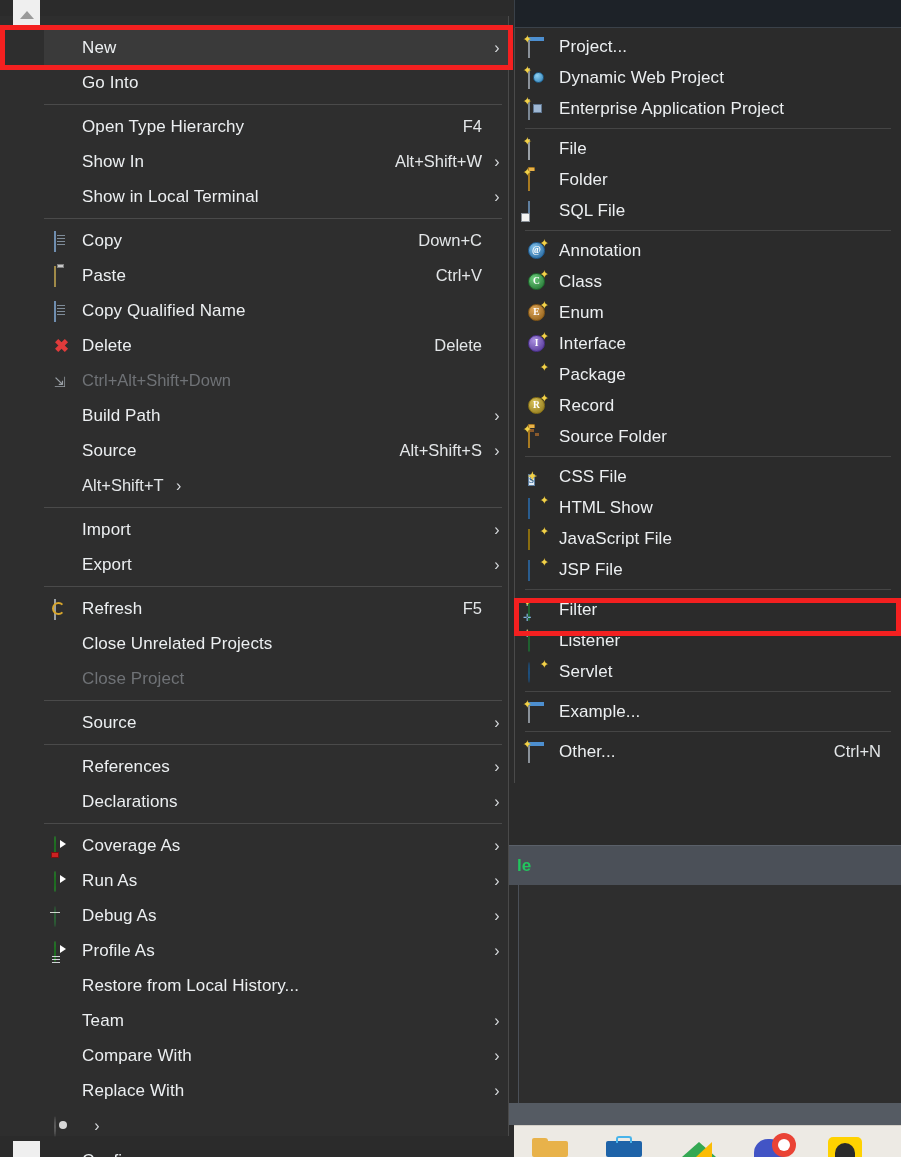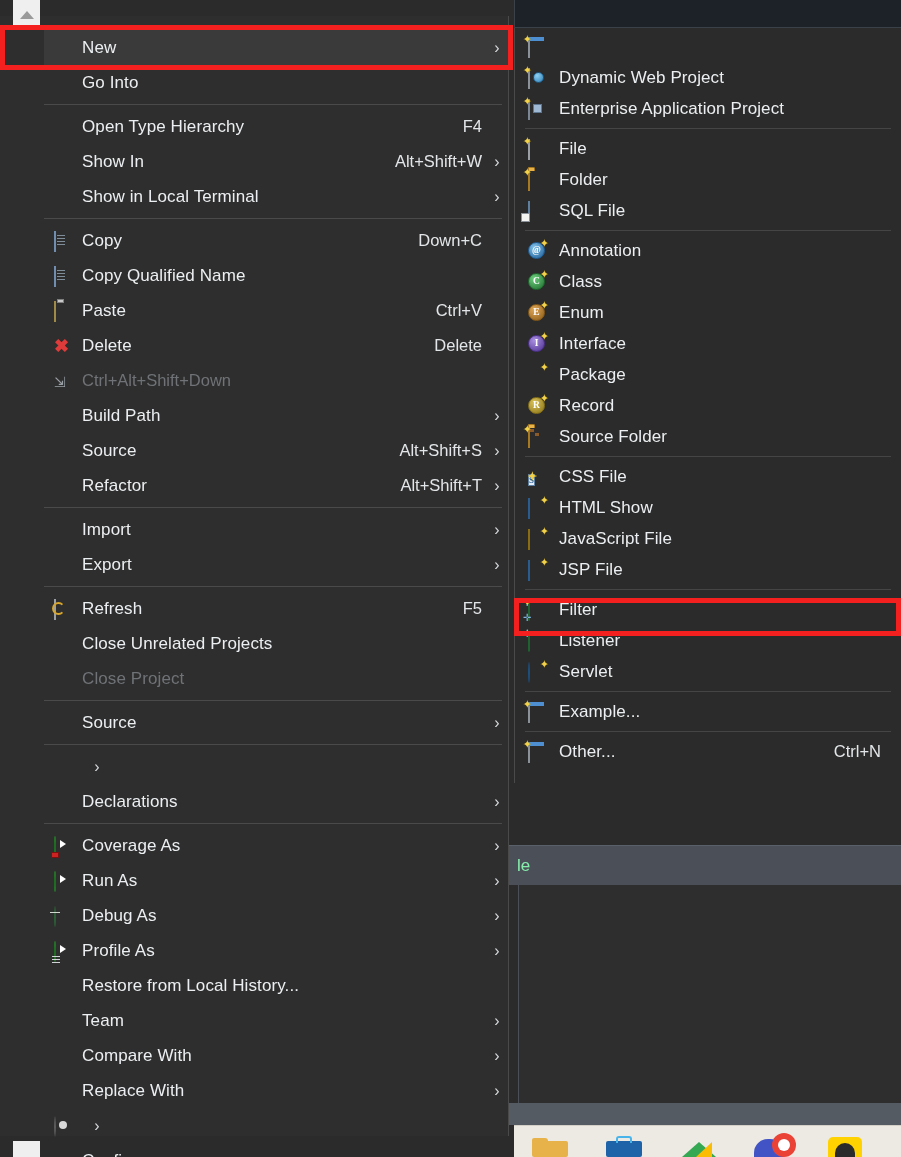--- a/index.html
+++ b/index.html
@@ -38,23 +38,24 @@
   #panel-tabbar {
     position: absolute;
     left: 509px; top: 845px; width: 392px; height: 40px;
     background: #4b5058;
     border-top: 1px solid #5a6069;
     box-sizing: border-box;
   }
   #panel-tab-label {
     position: absolute;
     left: 8px; top: 10px;
-    color: #86efac;
+    color: #22c55e;
     font-size: 17px;
     white-space: nowrap;
+    font-weight: bold;
   }
   #panel-body {
     position: absolute;
     left: 518px; top: 885px; width: 383px; height: 218px;
     background: #2e2e2e;
     border-left: 1px solid #4b5058;
     box-sizing: border-box;
   }
   #panel-statusbar {
     position: absolute;
@@ -449,36 +450,36 @@
     <div class="menu-item">
       <span class="icon-slot">
         <span class="ico"><span class="doc blue lines"></span></span>
       </span>
       <span class="label">Copy</span>
       <span class="accel">Down+C</span>
       <span class="chev"></span>
     </div>
     <div class="menu-item">
       <span class="icon-slot">
-        <span class="ico"><span class="doc blue lines"><span style="position: absolute; left: -4px; top: -3px; width: 12px; height: 14px; background: rgb(201, 217, 236); border: 1px solid rgb(111, 142, 176); box-sizing: border-box; z-index: -1;"></span></span></span>
-      </span>
-      <span class="label">Copy Qualified Name</span>
-      <span class="accel"></span>
-      <span class="chev"></span>
-    </div>
-    <div class="menu-item">
-      <span class="icon-slot">
         <span class="ico"><span class="clipboard"></span></span>
       </span>
       <span class="label">Paste</span>
       <span class="accel">Ctrl+V</span>
       <span class="chev"></span>
     </div>
     <div class="menu-item">
       <span class="icon-slot">
+        <span class="ico"><span class="doc blue lines"><span style="position: absolute; left: -4px; top: -3px; width: 12px; height: 14px; background: rgb(201, 217, 236); border: 1px solid rgb(111, 142, 176); box-sizing: border-box; z-index: -1;"></span></span></span>
+      </span>
+      <span class="label">Copy Qualified Name</span>
+      <span class="accel"></span>
+      <span class="chev"></span>
+    </div>
+    <div class="menu-item">
+      <span class="icon-slot">
         <span class="ico"><span class="xmark">✖</span></span>
       </span>
       <span class="label">Delete</span>
       <span class="accel">Delete</span>
       <span class="chev"></span>
     </div>
     <div class="menu-item disabled">
       <span class="icon-slot">
         <span class="ico"><span class="arrow-out">⇲</span></span>
       </span>
@@ -498,21 +499,20 @@
         <span class="ico" style="width: 0px;"></span>
       </span>
       <span class="label">Source</span>
       <span class="accel">Alt+Shift+S</span>
       <span class="chev">›</span>
     </div>
     <div class="menu-item">
       <span class="icon-slot">
         <span class="ico" style="width: 0px;"></span>
       </span>
-      <span class="label">Refactor</span>
       <span class="accel">Alt+Shift+T</span>
       <span class="chev">›</span>
     </div>
     <div class="sep"></div>
     <div class="menu-item">
       <span class="icon-slot">
         <span class="ico" style="width: 0px;"></span>
       </span>
       <span class="label">Import</span>
       <span class="accel"></span>
@@ -558,20 +558,21 @@
       </span>
       <span class="label">Source</span>
       <span class="accel"></span>
       <span class="chev">›</span>
     </div>
     <div class="sep"></div>
     <div class="menu-item">
       <span class="icon-slot">
         <span class="ico" style="width: 0px;"></span>
       </span>
+      <span class="label">References</span>
       <span class="accel"></span>
       <span class="chev">›</span>
     </div>
     <div class="menu-item">
       <span class="icon-slot">
         <span class="ico" style="width: 0px;"></span>
       </span>
       <span class="label">Declarations</span>
       <span class="accel"></span>
       <span class="chev">›</span>
@@ -661,20 +662,21 @@
 <div id="scroll-up-btn">
   <span class="tri"></span>
 </div>
 <div id="scroll-down-btn"></div>
 
 <div id="sub-menu" class="menu">
     <div class="menu-item">
       <span class="icon-slot">
         <span class="ico"><span style="width: 16px; height: 13px; background: rgb(241, 241, 239); border: 1px solid rgb(138, 145, 153); box-sizing: border-box; position: relative;"><span style="position: absolute; left: -1px; top: -1px; width: 16px; height: 4px; background: rgb(77, 143, 208);"></span><span class="sparkle">✦</span></span></span>
       </span>
+      <span class="label">Project...</span>
       <span class="accel"></span>
       <span style="width: 14px;"></span>
     </div>
     <div class="menu-item">
       <span class="icon-slot">
         <span class="ico"><span style="width: 16px; height: 14px; background: rgb(233, 238, 243); border: 1px solid rgb(138, 145, 153); box-sizing: border-box; position: relative;"><span style="position: absolute; left: 4px; top: 3px; width: 11px; height: 11px; border-radius: 50%; background: radial-gradient(circle at 35% 30%, rgb(143, 208, 240), rgb(45, 127, 184)); border: 1px solid rgb(30, 90, 132); box-sizing: border-box;"></span><span class="sparkle">✦</span></span></span>
       </span>
       <span class="label">Dynamic Web Project</span>
       <span class="accel"></span>
       <span style="width: 14px;"></span>

